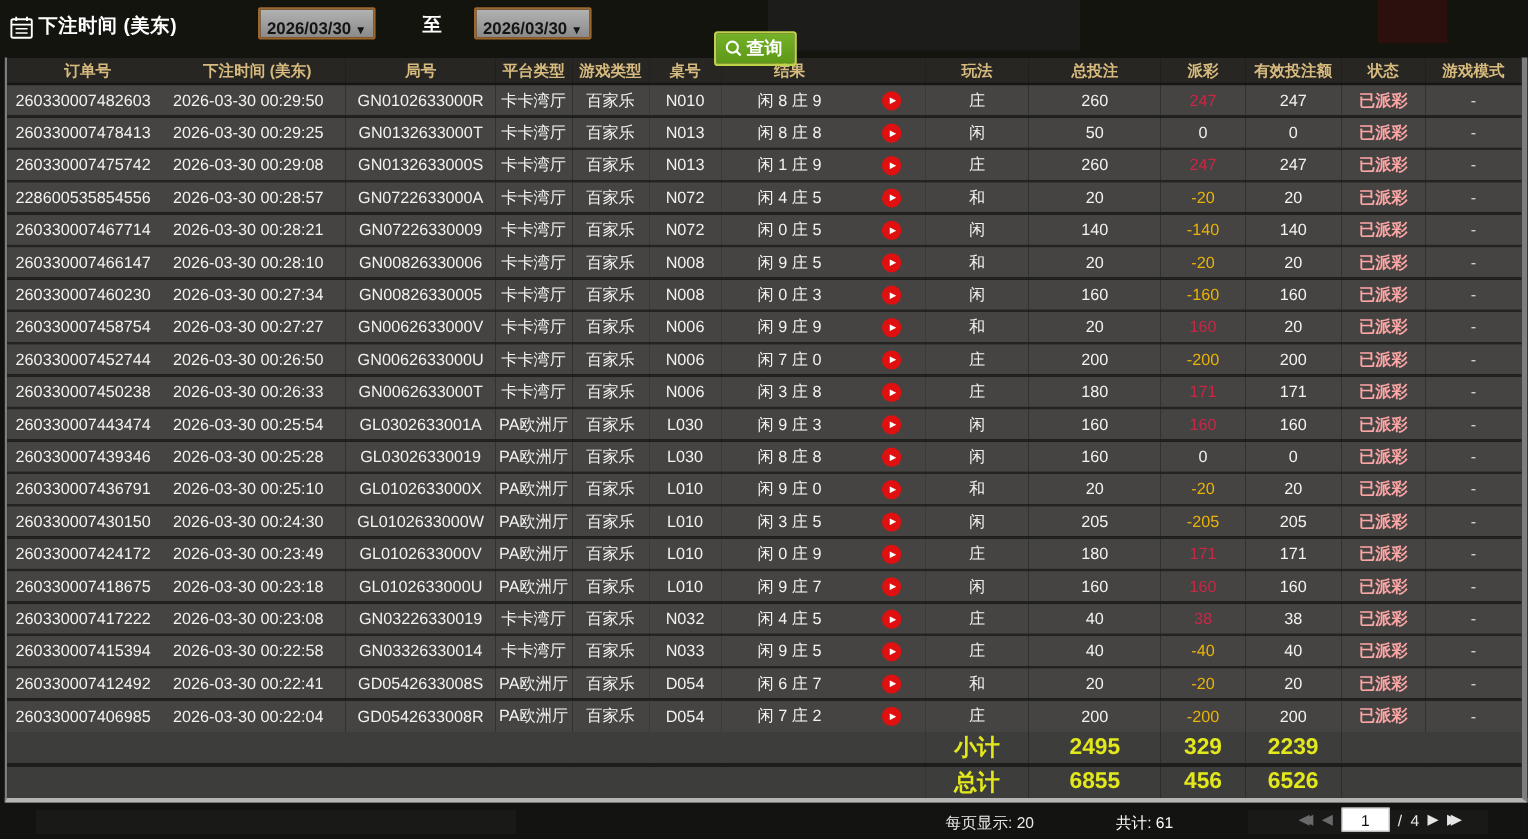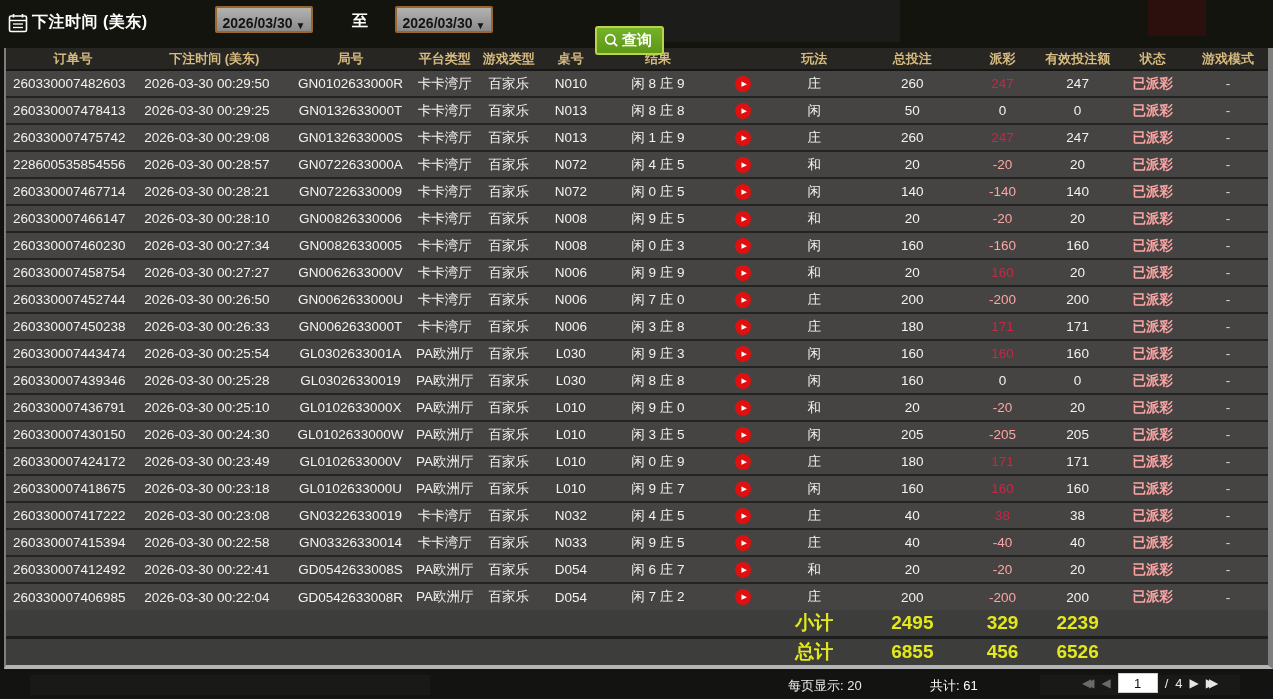--- a/index.html
+++ b/index.html
@@ -52,21 +52,21 @@
   }
   tbody td {
     height:27px; background:#454442; color:#f2f2f2;
     font-size:13.5px; text-align:center;
     border-top:2px solid #232321; overflow:hidden; white-space:nowrap;
   }
   tbody tr:first-child td { border-top:0; }
   td.c-order { text-align:left; padding-left:7px; font-size:13.5px; }
   td.c-time  { text-align:left; padding-left:4px; }
   .pos  { color:#c62846; }
-  .neg  { color:#fca5a5; }
+  .neg  { color:#eab308; }
   .zero { color:#f2f2f2; }
   .status-ok { color:#fca5a5; font-weight:bold; }
   .mode-dash { color:#d8d8d8; }
   .play-btn {
     display:inline-flex; width:16px; height:16px; border-radius:50%;
     background:#e01010; color:#fff; font-size:7px;
     align-items:center; justify-content:center; padding-left:2px;
     cursor:pointer; vertical-align:middle;
   }
   tr.sum-row td {

